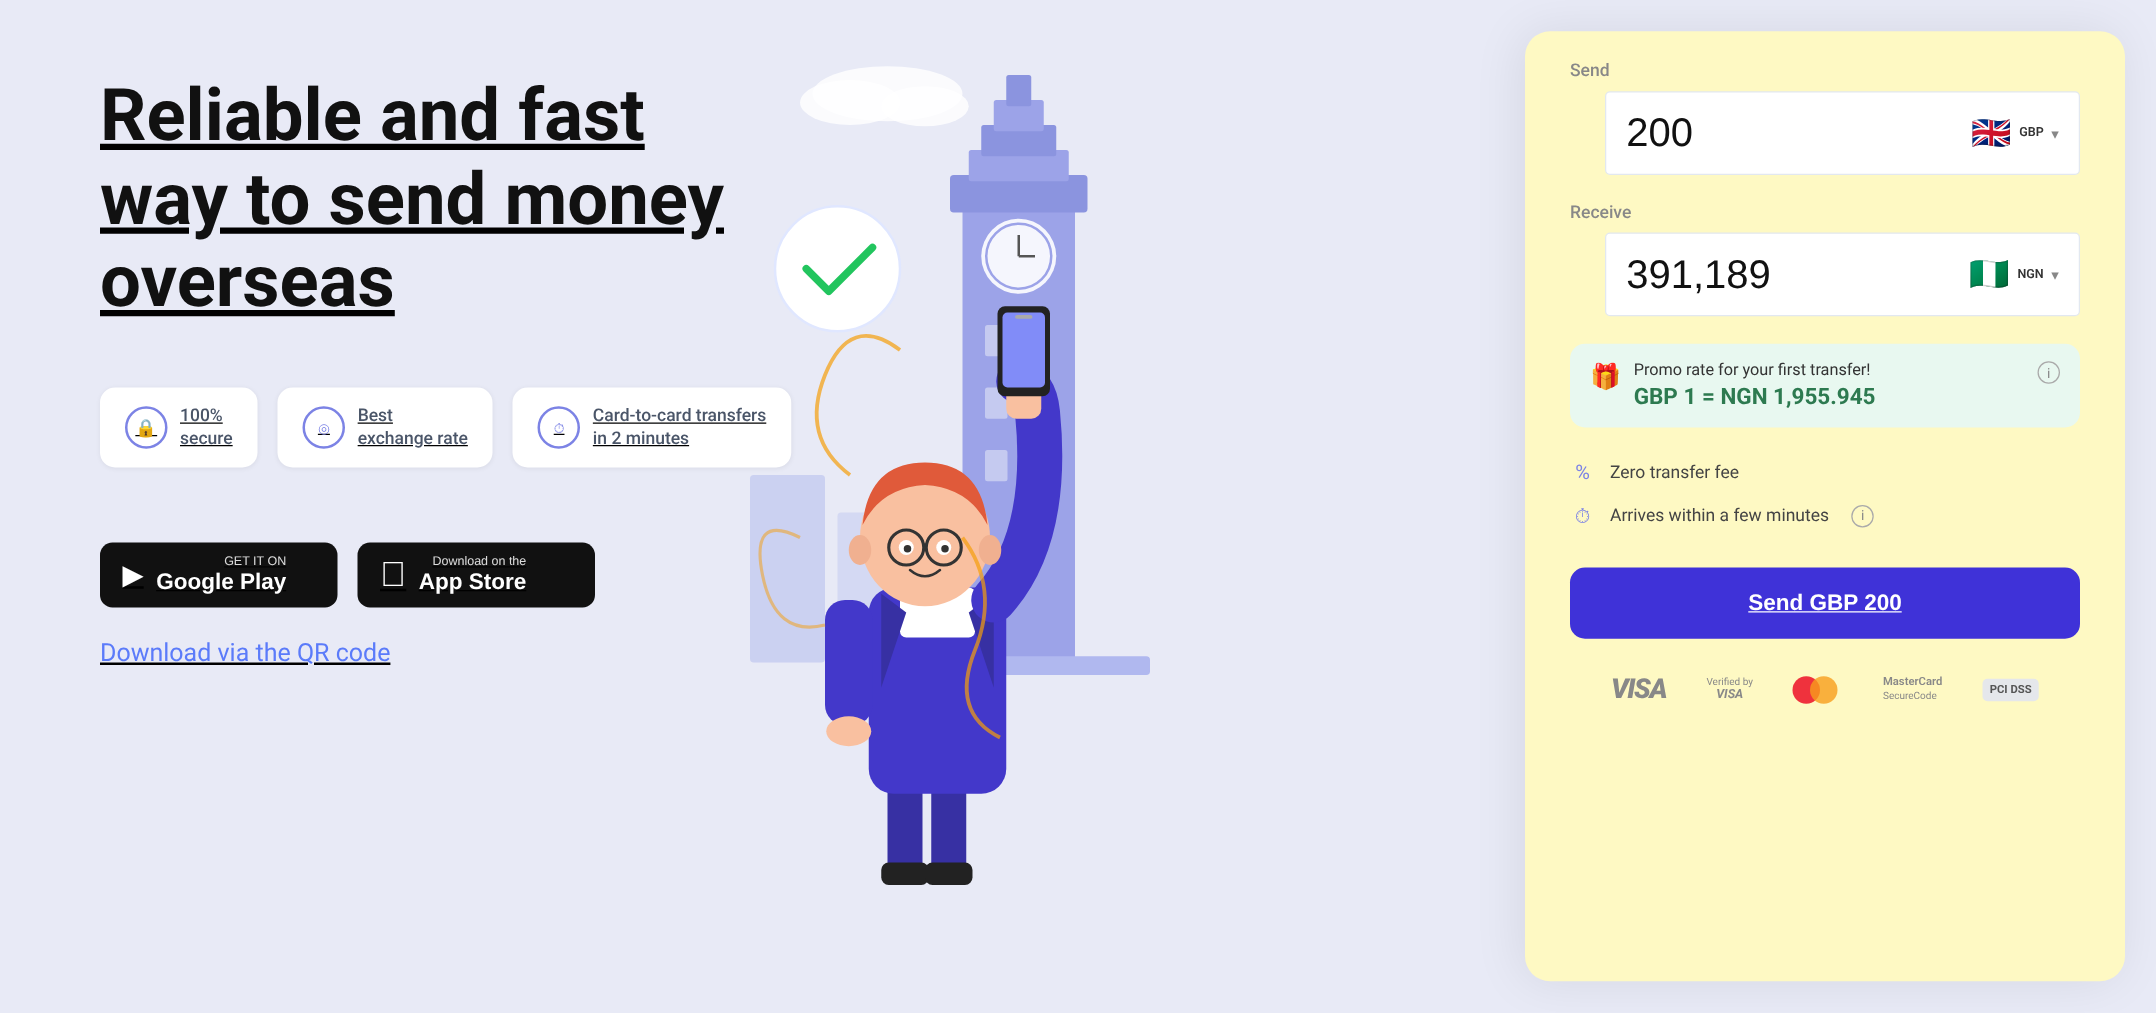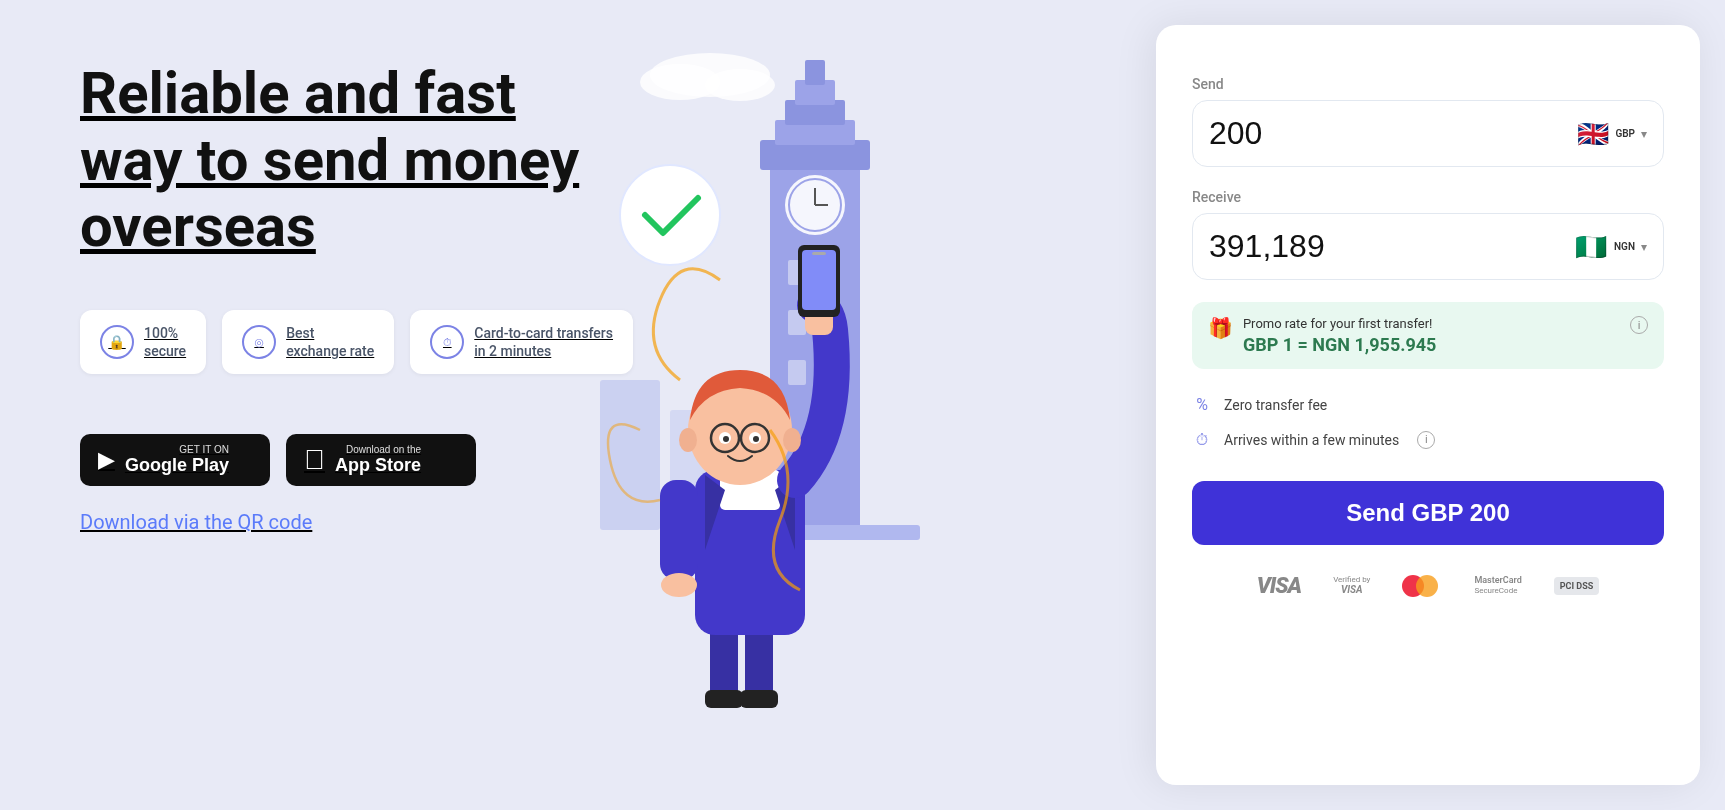--- a/index.html
+++ b/index.html
@@ -128,51 +128,52 @@
       width: 620px;
       height: 100%;
       z-index: 1;
       display: flex;
       align-items: center;
       justify-content: center;
     }
 
     
     .right-panel {
-      width: 544px;
+      width: 480px;
       min-height: 720px;
-      background: #ffffff;
+      background: #fef9c3;
       border-radius: 20px 0 0 20px;
       margin: 30px 0 30px auto;
-      padding: 51px 36px 30px;
+      padding: 24px 36px 30px;
       display: flex;
       flex-direction: column;
       box-shadow: -4px 0 40px rgba(0,0,0,0.08);
       position: relative;
       z-index: 10;
       margin-right: 0;
       border-radius: 20px;
       margin: 25px 25px 25px 0;
     }
 
     .panel-label {
       font-size: 14px;
       color: #888;
       margin-bottom: 8px;
       font-weight: 500;
     }
 
     .currency-input-wrapper {
       border: 1.5px solid #e2e8f0;
-      border-radius: 15px;
+      border-radius: 4px;
       display: flex;
       align-items: center;
       padding: 14px 16px;
       margin-bottom: 22px;
       background: #fff;
+      margin-left: 28px;
     }
 
     .currency-input-wrapper input {
       flex: 1;
       border: none;
       outline: none;
       font-size: 32px;
       font-weight: 500;
       color: #111;
       background: transparent;
@@ -264,26 +265,27 @@
       width: 20px;
       text-align: center;
     }
 
     .send-button {
       background: #3f32d8;
       color: #fff;
       border: none;
       border-radius: 12px;
       padding: 18px;
-      font-size: 24px;
+      font-size: 18px;
       font-weight: 600;
       cursor: pointer;
       width: 100%;
       margin-top: 24px;
       margin-bottom: 20px;
+      text-decoration: underline;
     }
 
     .payment-logos {
       display: flex;
       align-items: center;
       justify-content: center;
       gap: 32px;
       padding-top: 8px;
     }
 

